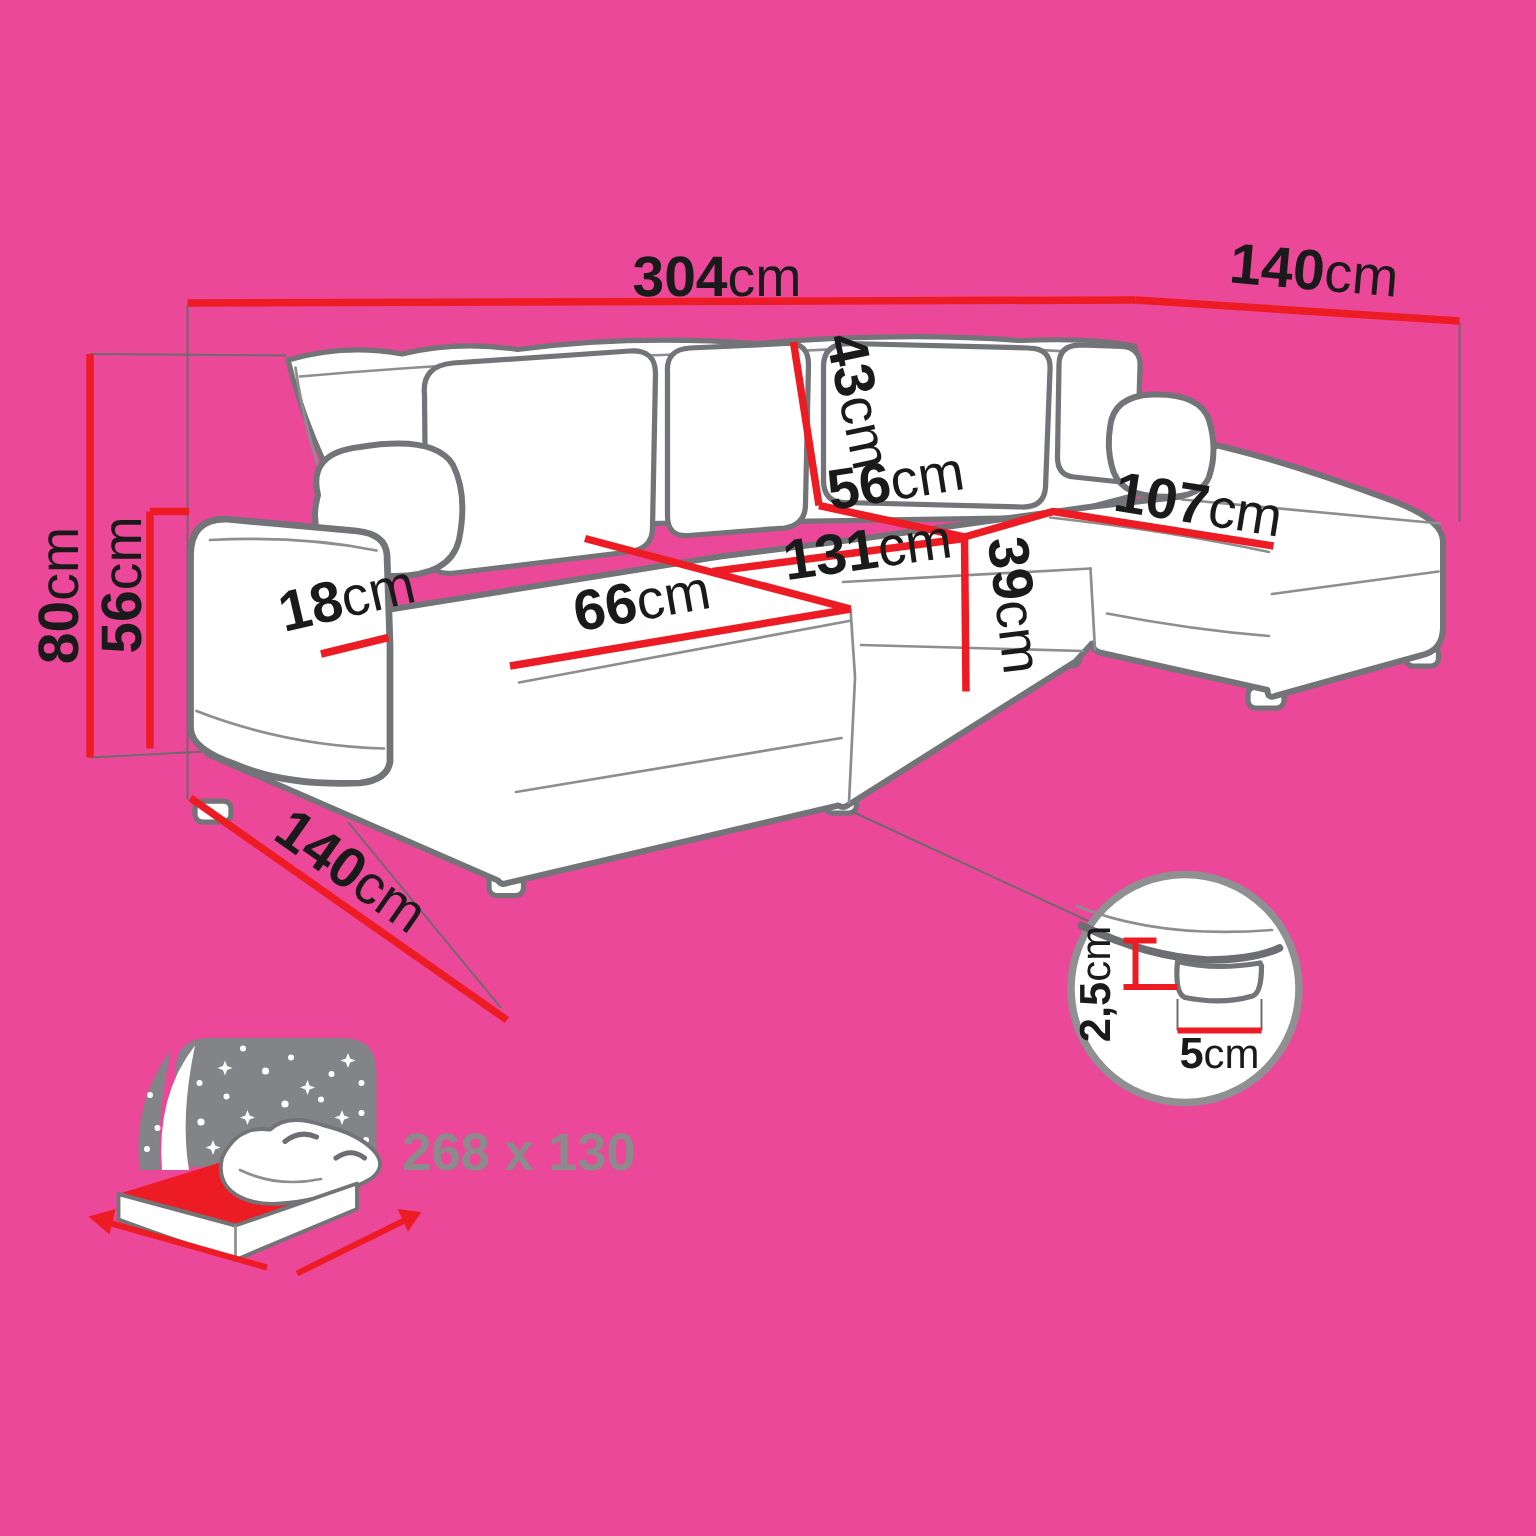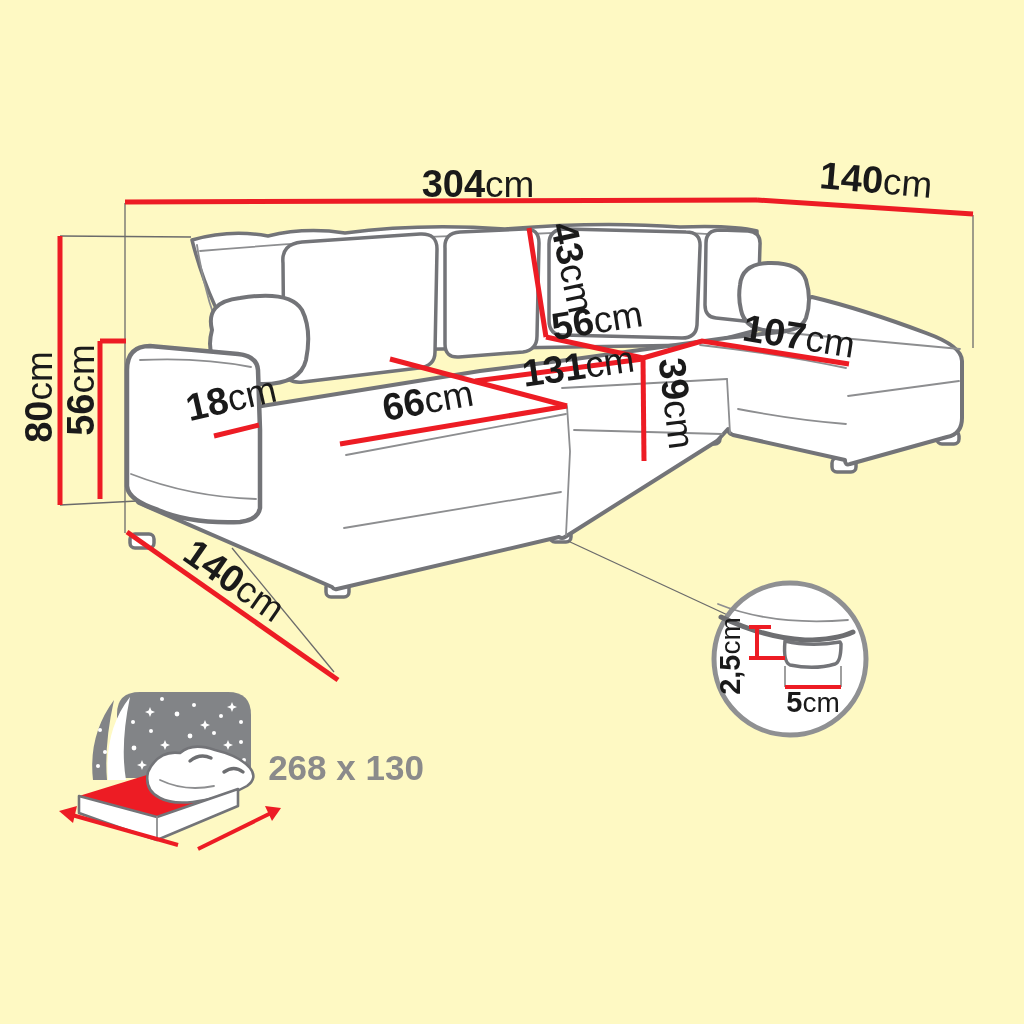--- a/index.html
+++ b/index.html
@@ -1,16 +1,16 @@
 <!DOCTYPE html>
 <html><head>
 <meta charset="utf-8">
 <style>
   html,body{margin:0;padding:0;background:#ffffff;}
-  .stage{width:1024px;height:1024px;position:relative;background:#fef9c3;overflow:hidden;}
+  .stage{width:1024px;height:1024px;position:relative;background:#ec4899;overflow:hidden;}
   svg{display:block;}
   text{font-family:"Liberation Sans", sans-serif; fill:#1a1a1a;}
   .dim .num{font-weight:bold;font-size:38px;}
   .dim .unit{font-weight:normal;font-size:37px;}
   .dim-small .num{font-weight:bold;font-size:29px;}
   .dim-small .unit{font-weight:normal;font-size:28px;}
   .sleep-label{font-weight:bold;font-size:35px;fill:#8b8b8b;}
   .sofa{stroke:#737478;stroke-width:3.5;fill:#ffffff;stroke-linejoin:round;stroke-linecap:round;}
   .sofa-thick{stroke:#6d6e71;stroke-width:5;fill:none;stroke-linejoin:round;stroke-linecap:round;}
   .seam{stroke:#8d8e90;stroke-width:1.8;fill:none;stroke-linecap:round;}

